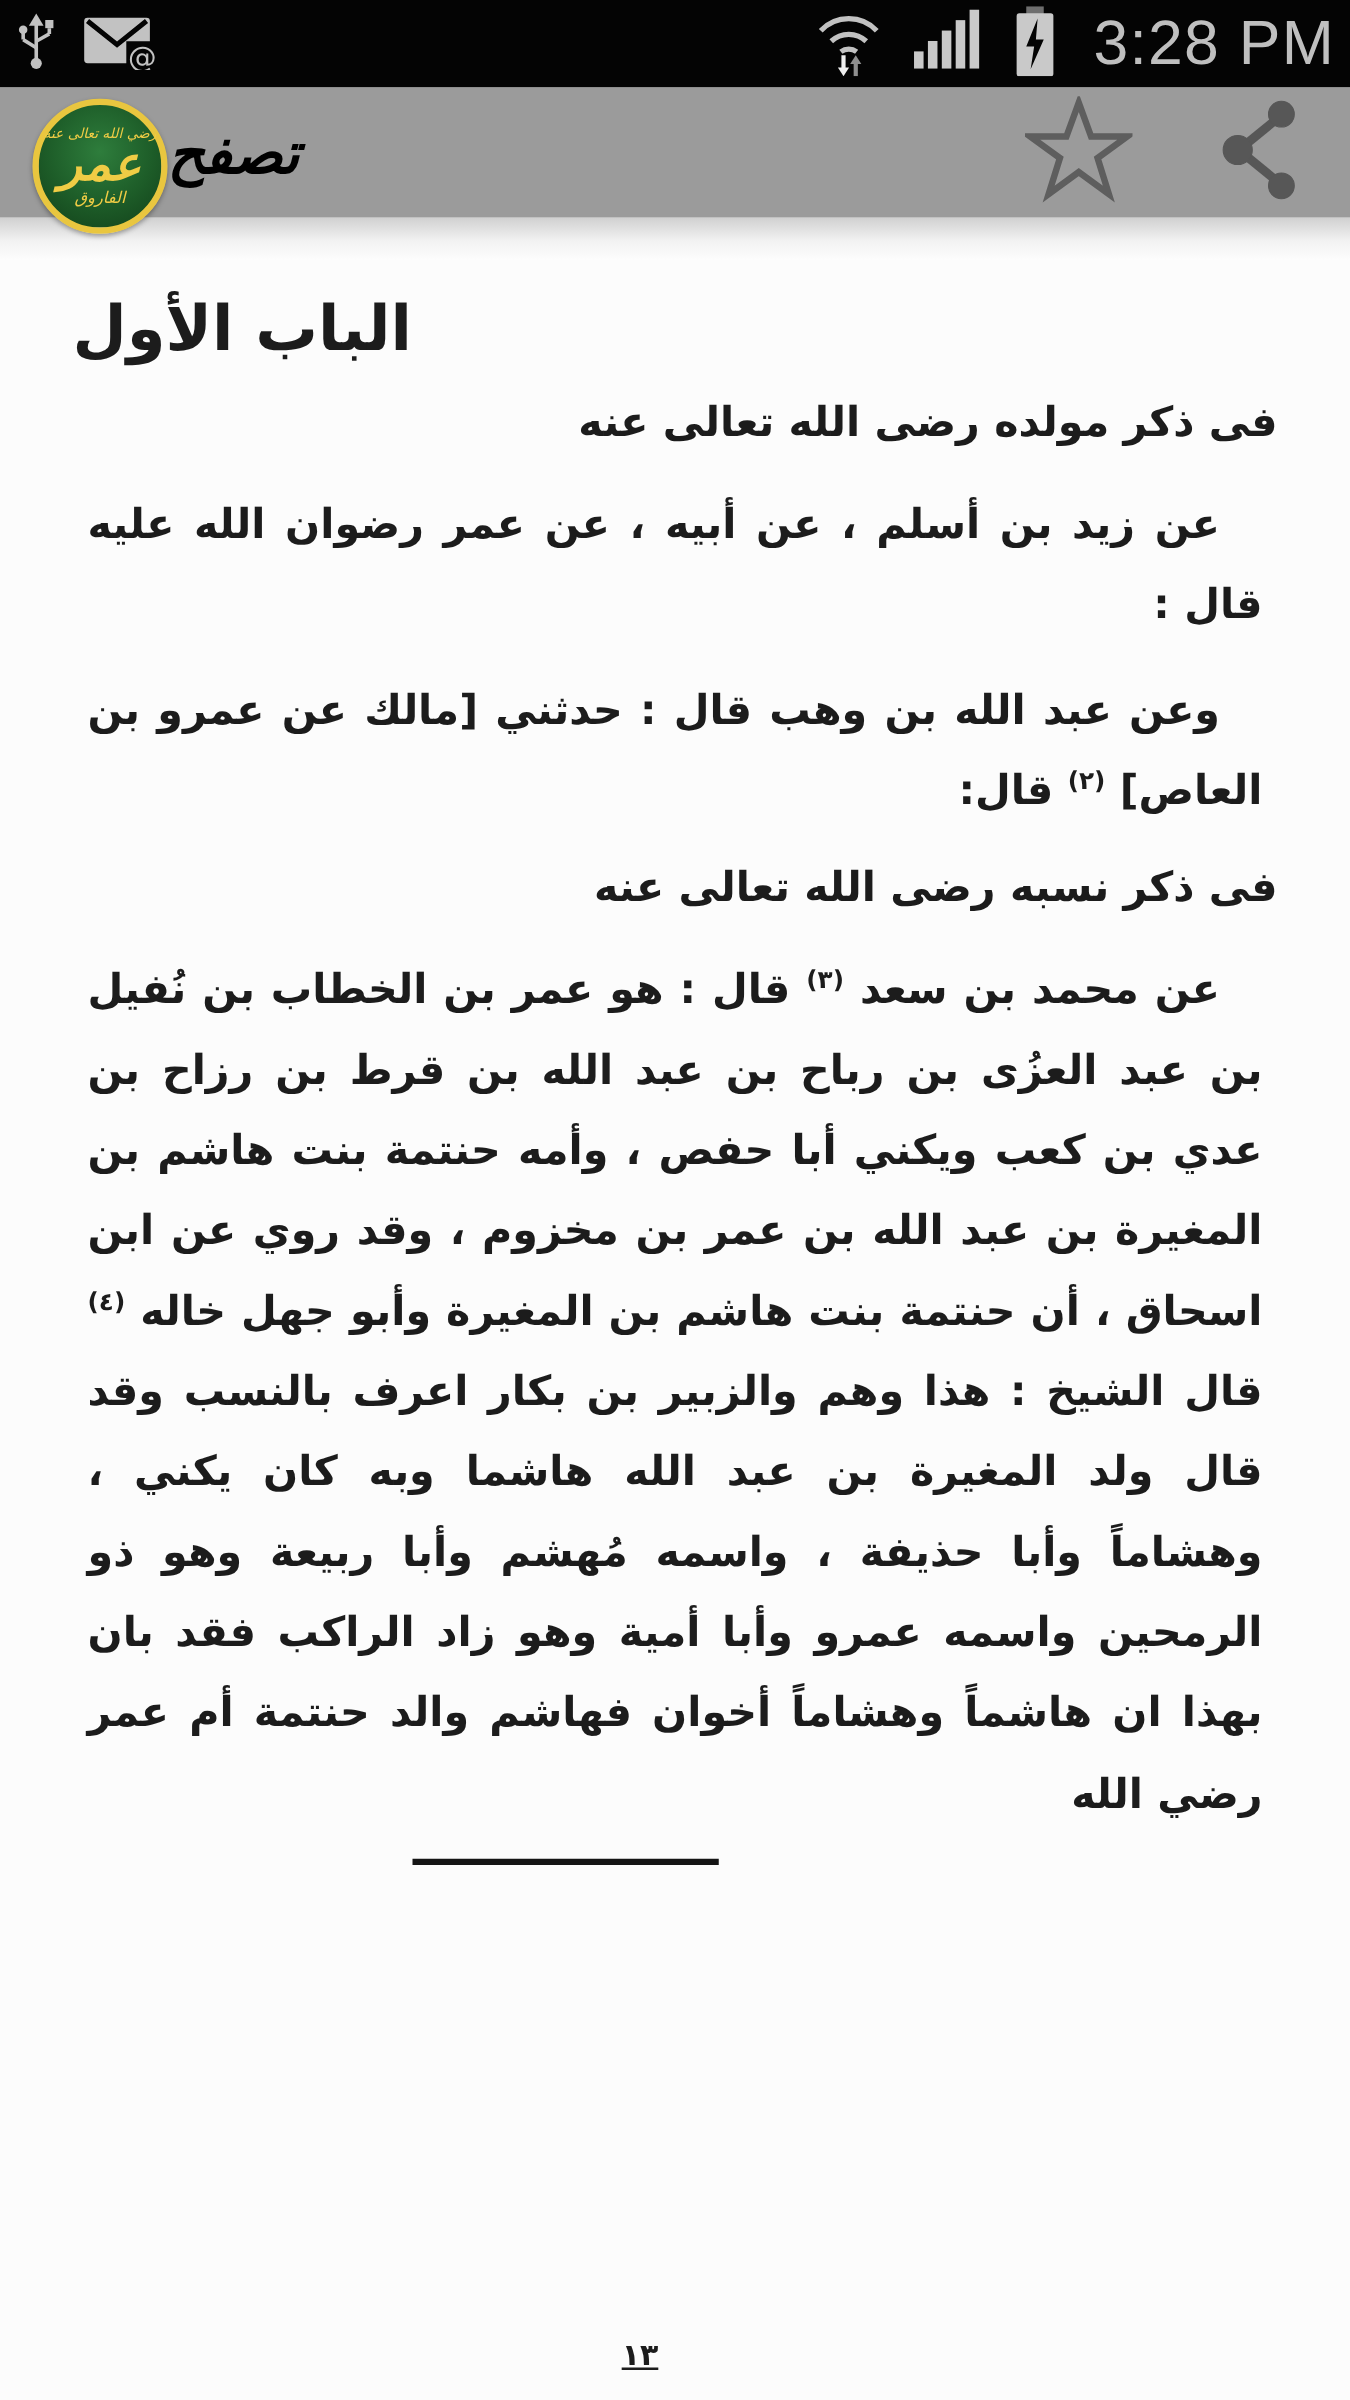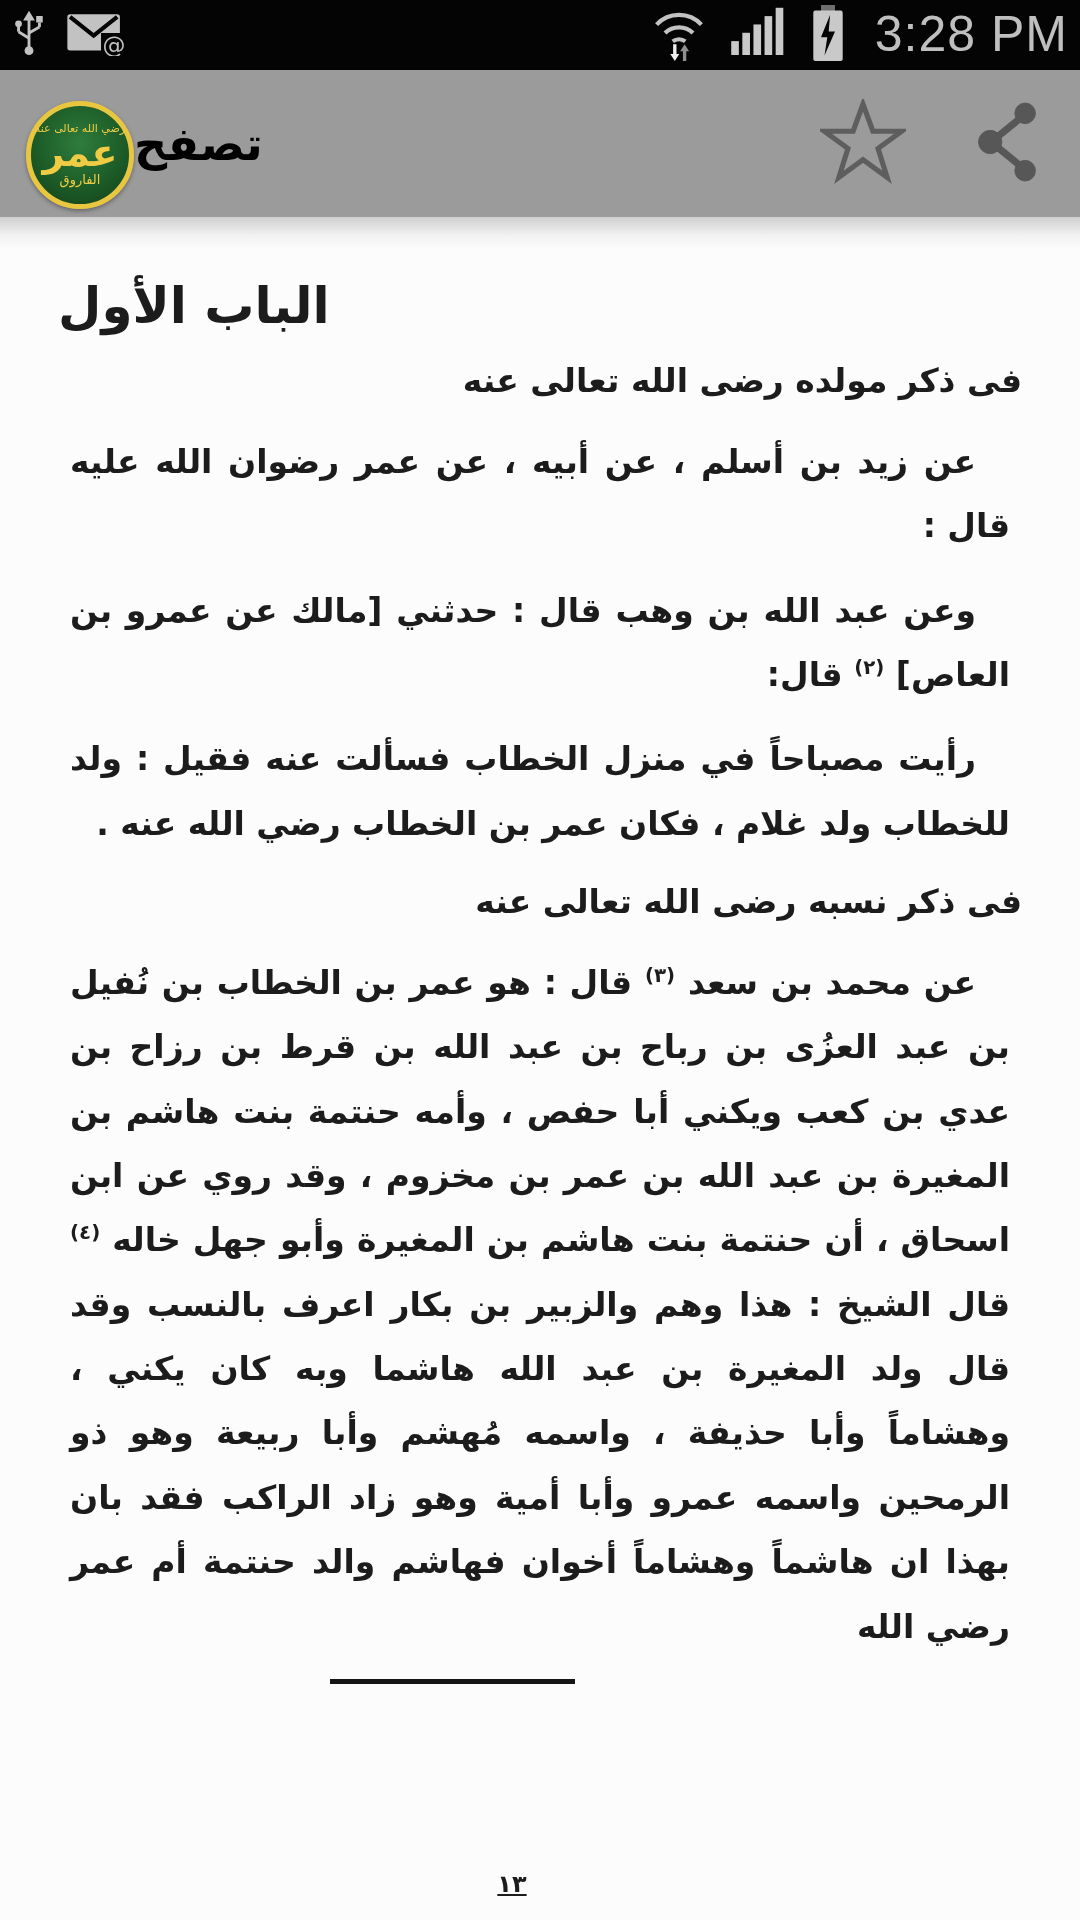--- a/index.html
+++ b/index.html
@@ -13,22 +13,22 @@
     padding:0 12px;box-sizing:border-box;
   }
   .sb-left{display:flex;align-items:center;gap:20px;}
   .sb-right{margin-left:auto;display:flex;align-items:flex-start;gap:24px;}
   .sb-time{
     color:#bfbfbf;font-family:"Liberation Sans",sans-serif;
     font-size:50px;letter-spacing:1px;padding-left:6px;
   }
   
   .toolbar{
-    height:147px;background:#9b9b9b;display:flex;align-items:center;
-    padding:0 26px;box-sizing:border-box;position:relative;
+    height:104px;background:#9b9b9b;display:flex;align-items:center;
+    padding:0 26px;box-sizing:border-box;position:relative;font-style:italic;
   }
   .logo{
     width:108px;height:108px;border-radius:50%;
     background:radial-gradient(circle at 50% 38%,#2e7d3c 0%,#1d5c28 55%,#123f19 100%);
     border:5px solid #e9c63f;box-sizing:border-box;
     display:flex;flex-direction:column;align-items:center;justify-content:center;
     box-shadow:0 2px 4px rgba(0,0,0,.35);
     margin-top:22px;
   }
   .logo-top{color:#f0cc45;font-size:11px;line-height:1;}
@@ -166,21 +166,20 @@
   </div>
 
   <div class="page-shadow"></div>
 
   <div class="book-page">
     <div class="page-sections">
         <div class="chapter-title">الباب الأول</div>
         <div class="chapter-subtitle">فى ذكر مولده رضى الله تعالى عنه</div>
         <div class="paragraph"><span>عن زيد بن أسلم ، عن أبيه ، عن عمر رضوان الله عليه قال :</span></div>
         <div class="paragraph"><span>وعن عبد الله بن وهب قال : حدثني [مالك عن عمرو بن العاص] </span><sup class="fn-ref">(٢)</sup><span> قال:</span></div>
-        <div class="paragraph"><span>رأيت مصباحاً في منزل الخطاب فسألت عنه فقيل : ولد للخطاب ولد غلام ، فكان عمر بن الخطاب رضي الله عنه .</span></div>
         <div class="chapter-subtitle">فى ذكر نسبه رضى الله تعالى عنه</div>
         <div class="paragraph"><span>عن محمد بن سعد </span><sup class="fn-ref">(٣)</sup><span> قال : هو عمر بن الخطاب بن نُفيل بن عبد العزُى بن رباح بن عبد الله بن قرط بن رزاح بن عدي بن كعب ويكني أبا حفص ، وأمه حنتمة بنت هاشم بن المغيرة بن عبد الله بن عمر بن مخزوم ، وقد روي عن ابن اسحاق ، أن حنتمة بنت هاشم بن المغيرة وأبو جهل خاله </span><sup class="fn-ref">(٤)</sup><span> قال الشيخ : هذا وهم والزبير بن بكار اعرف بالنسب وقد قال ولد المغيرة بن عبد الله هاشما وبه كان يكني ، وهشاماً وأبا حذيفة ، واسمه مُهشم وأبا ربيعة وهو ذو الرمحين واسمه عمرو وأبا أمية وهو زاد الراكب فقد بان بهذا ان هاشماً وهشاماً أخوان فهاشم والد حنتمة أم عمر رضي الله</span></div>
       </div>
     <div class="footnote-divider"></div>
 
     <div class="page-number">١٣</div>
   </div>
 
 </div>
 

